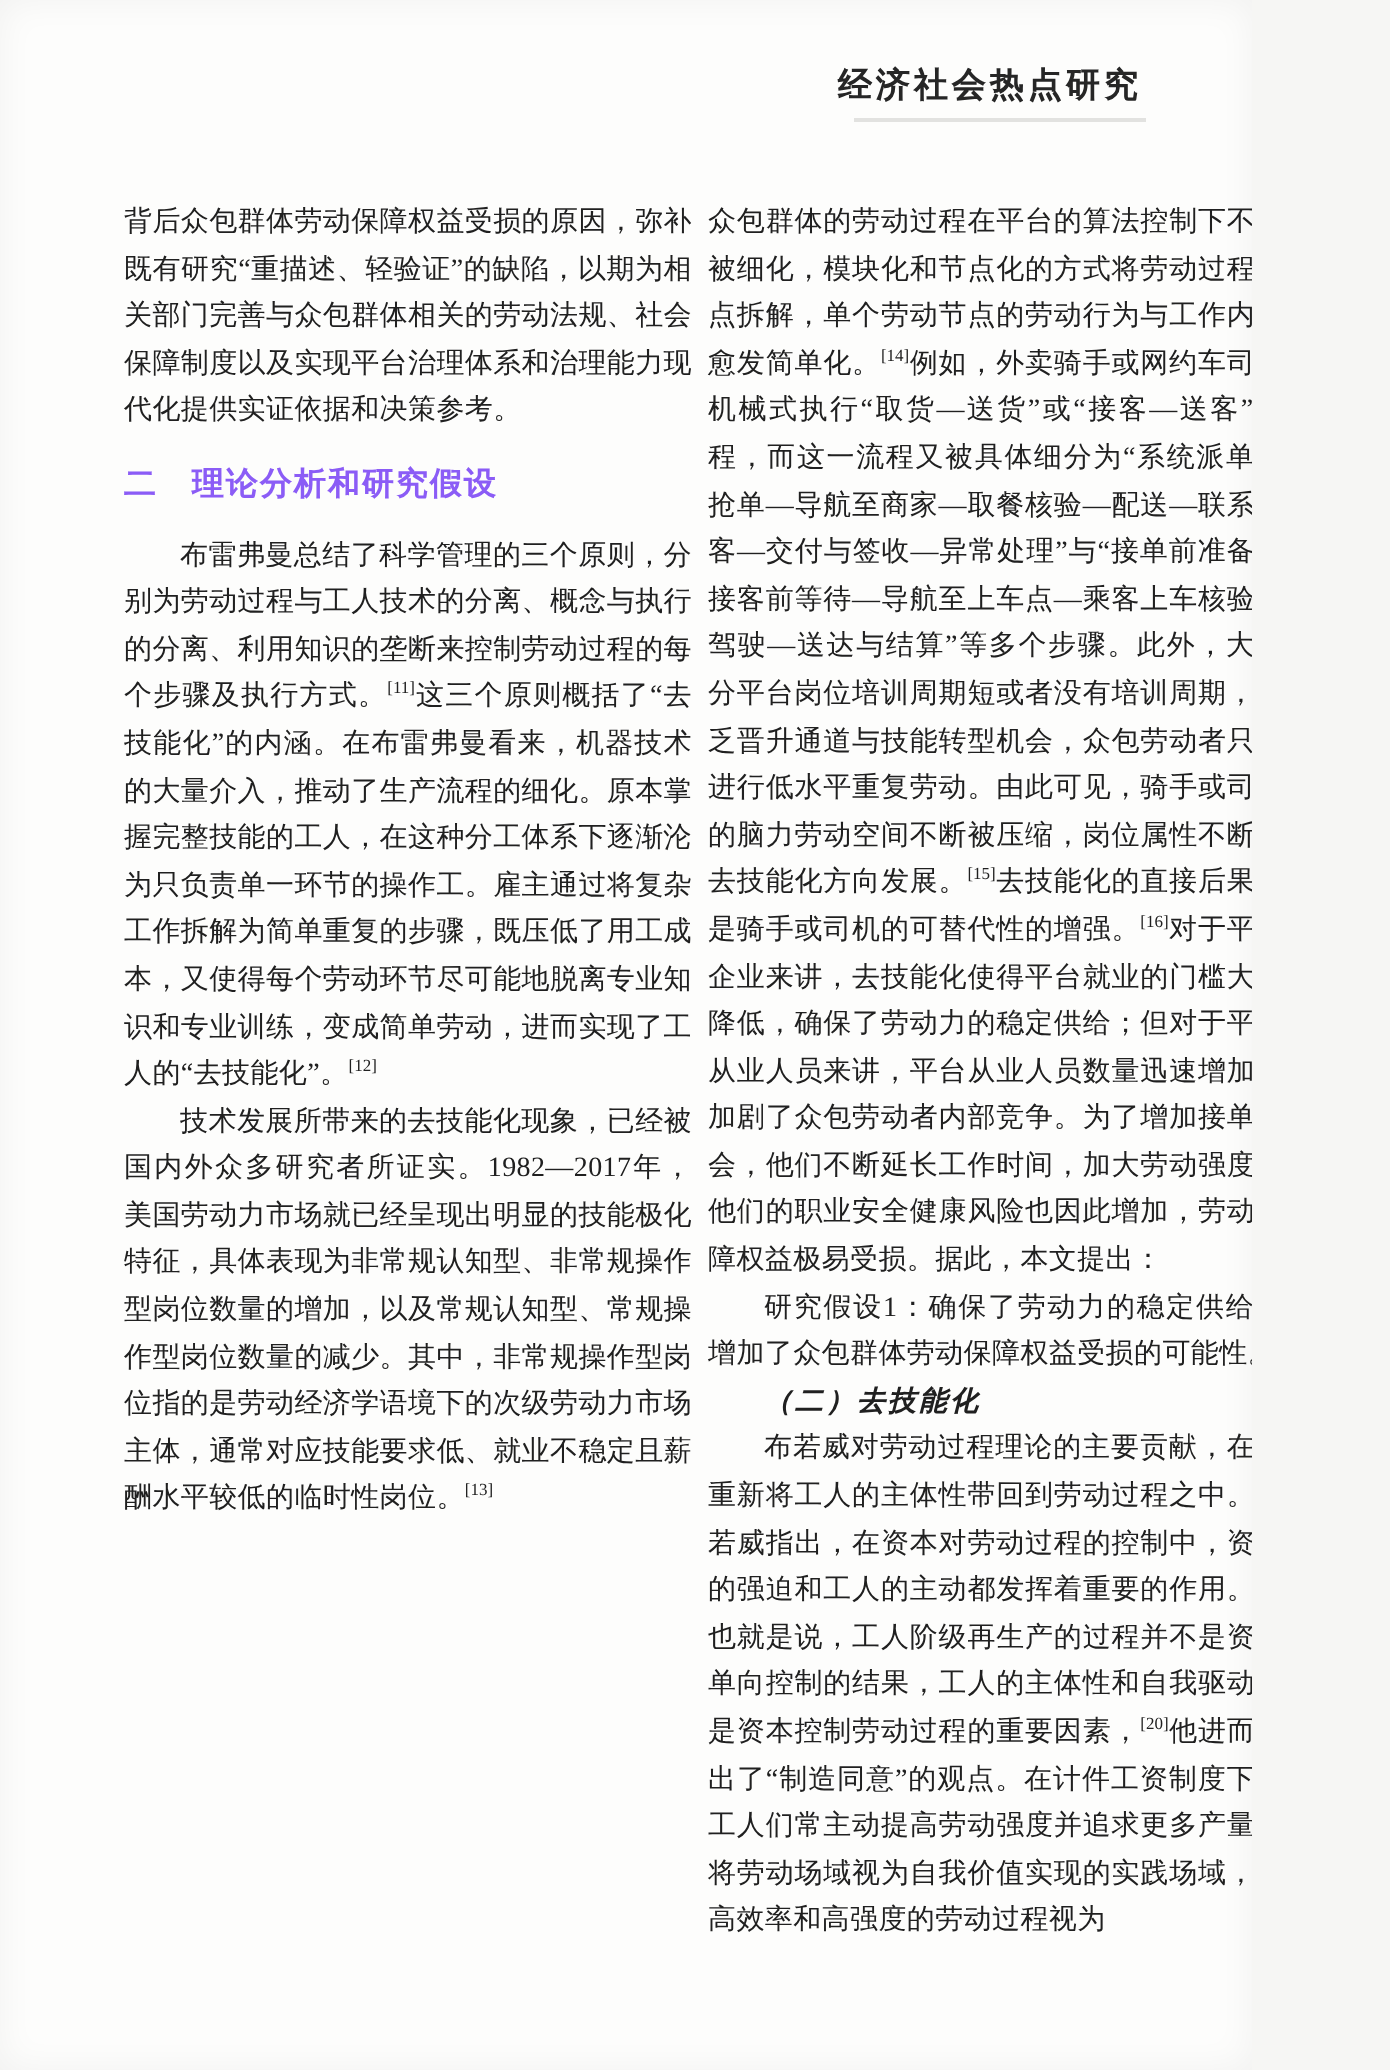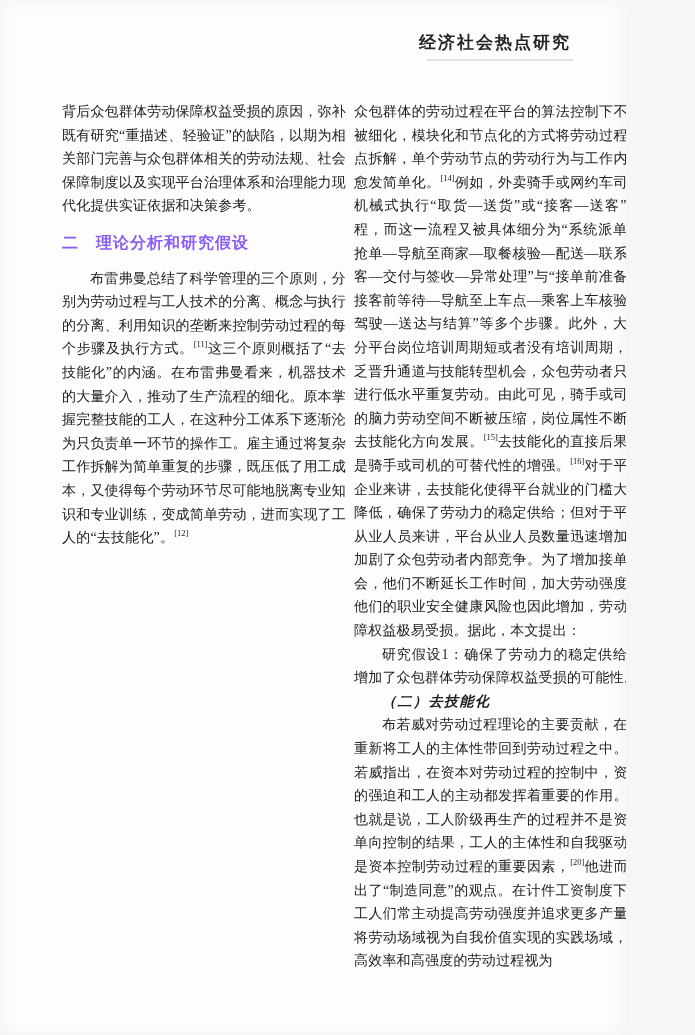--- a/index.html
+++ b/index.html
@@ -104,20 +104,21 @@
 
 <div class="page">
 
   <div class="running-header">经济社会热点研究</div>
   <div class="running-header-rule"></div>
 
   <div class="col col-left">
     <p class="cont">背后众包群体劳动保障权益受损的原因，弥补既有研究“重描述、轻验证”的缺陷，以期为相关部门完善与众包群体相关的劳动法规、社会保障制度以及实现平台治理体系和治理能力现代化提供实证依据和决策参考。</p>
     <p class="sec-heading">二　理论分析和研究假设</p>
     <p>布雷弗曼总结了科学管理的三个原则，分别为劳动过程与工人技术的分离、概念与执行的分离、利用知识的垄断来控制劳动过程的每个步骤及执行方式。<sup>[11]</sup>这三个原则概括了“去技能化”的内涵。在布雷弗曼看来，机器技术的大量介入，推动了生产流程的细化。原本掌握完整技能的工人，在这种分工体系下逐渐沦为只负责单一环节的操作工。雇主通过将复杂工作拆解为简单重复的步骤，既压低了用工成本，又使得每个劳动环节尽可能地脱离专业知识和专业训练，变成简单劳动，进而实现了工人的“去技能化”。<sup>[12]</sup></p>
+    <p>技术发展所带来的去技能化现象，已经被国内外众多研究者所证实。1982—2017年，美国劳动力市场就已经呈现出明显的技能极化特征，具体表现为非常规认知型、非常规操作型岗位数量的增加，以及常规认知型、常规操作型岗位数量的减少。其中，非常规操作型岗位指的是劳动经济学语境下的次级劳动力市场主体，通常对应技能要求低、就业不稳定且薪酬水平较低的临时性岗位。<sup>[13]</sup></p>
   </div>
 
   <div class="col col-right">
     <p class="cont">众包群体的劳动过程在平台的算法控制下不断被细化，模块化和节点化的方式将劳动过程逐点拆解，单个劳动节点的劳动行为与工作内容愈发简单化。<sup>[14]</sup>例如，外卖骑手或网约车司机机械式执行“取货—送货”或“接客—送客”流程，而这一流程又被具体细分为“系统派单与抢单—导航至商家—取餐核验—配送—联系顾客—交付与签收—异常处理”与“接单前准备—接客前等待—导航至上车点—乘客上车核验—驾驶—送达与结算”等多个步骤。此外，大部分平台岗位培训周期短或者没有培训周期，缺乏晋升通道与技能转型机会，众包劳动者只能进行低水平重复劳动。由此可见，骑手或司机的脑力劳动空间不断被压缩，岗位属性不断向去技能化方向发展。<sup>[15]</sup>去技能化的直接后果就是骑手或司机的可替代性的增强。<sup>[16]</sup>对于平台企业来讲，去技能化使得平台就业的门槛大大降低，确保了劳动力的稳定供给；但对于平台从业人员来讲，平台从业人员数量迅速增加，加剧了众包劳动者内部竞争。为了增加接单机会，他们不断延长工作时间，加大劳动强度。他们的职业安全健康风险也因此增加，劳动保障权益极易受损。据此，本文提出：</p>
     <p>研究假设1：确保了劳动力的稳定供给，增加了众包群体劳动保障权益受损的可能性。</p>
     <p class="sub-heading">（二）去技能化</p>
     <p>布若威对劳动过程理论的主要贡献，在于重新将工人的主体性带回到劳动过程之中。布若威指出，在资本对劳动过程的控制中，资本的强迫和工人的主动都发挥着重要的作用。<sup>[17]</sup>也就是说，工人阶级再生产的过程并不是资本单向控制的结果，工人的主体性和自我驱动也是资本控制劳动过程的重要因素，<sup>[20]</sup>他进而提出了“制造同意”的观点。在计件工资制度下，工人们常主动提高劳动强度并追求更多产量，将劳动场域视为自我价值实现的实践场域，将高效率和高强度的劳动过程视为</p>
   </div>
 
   <div class="folio">

